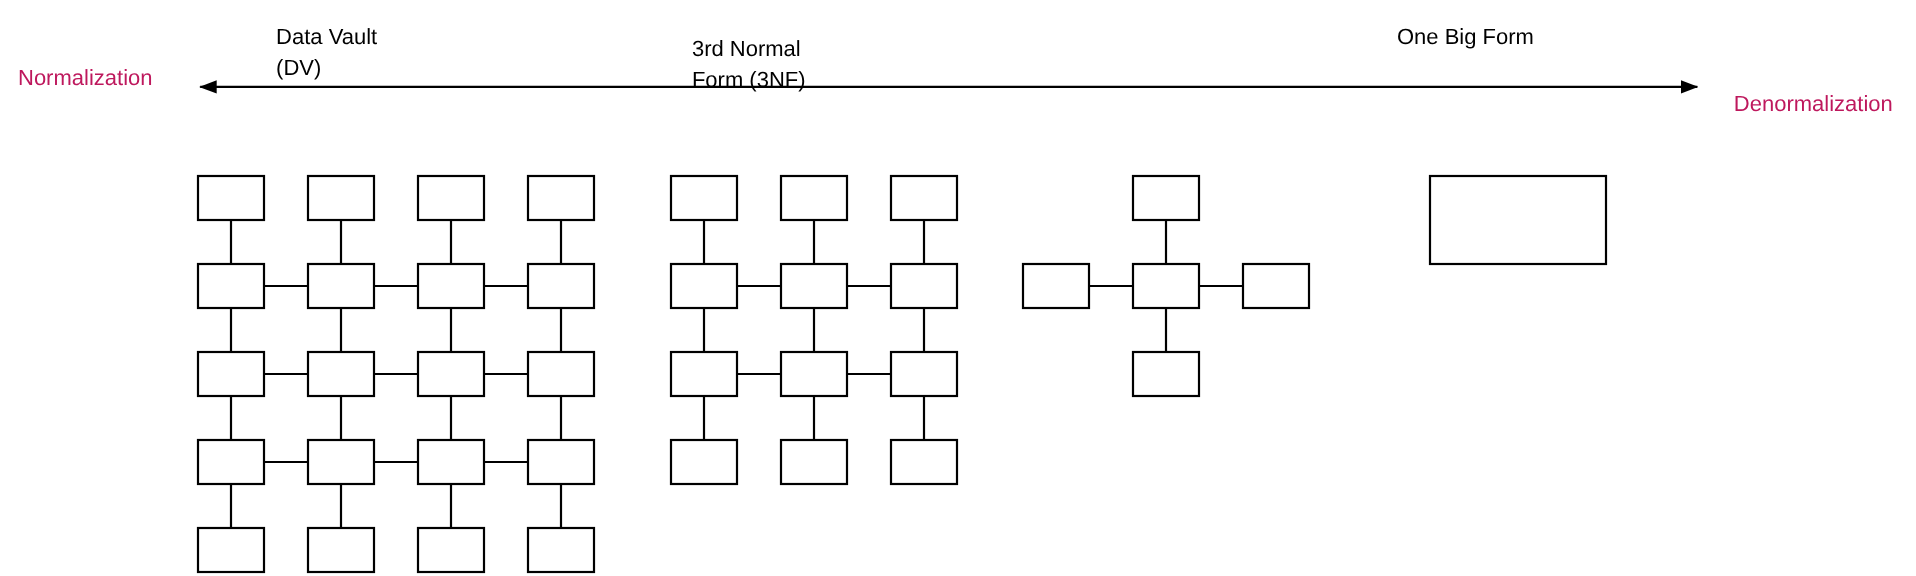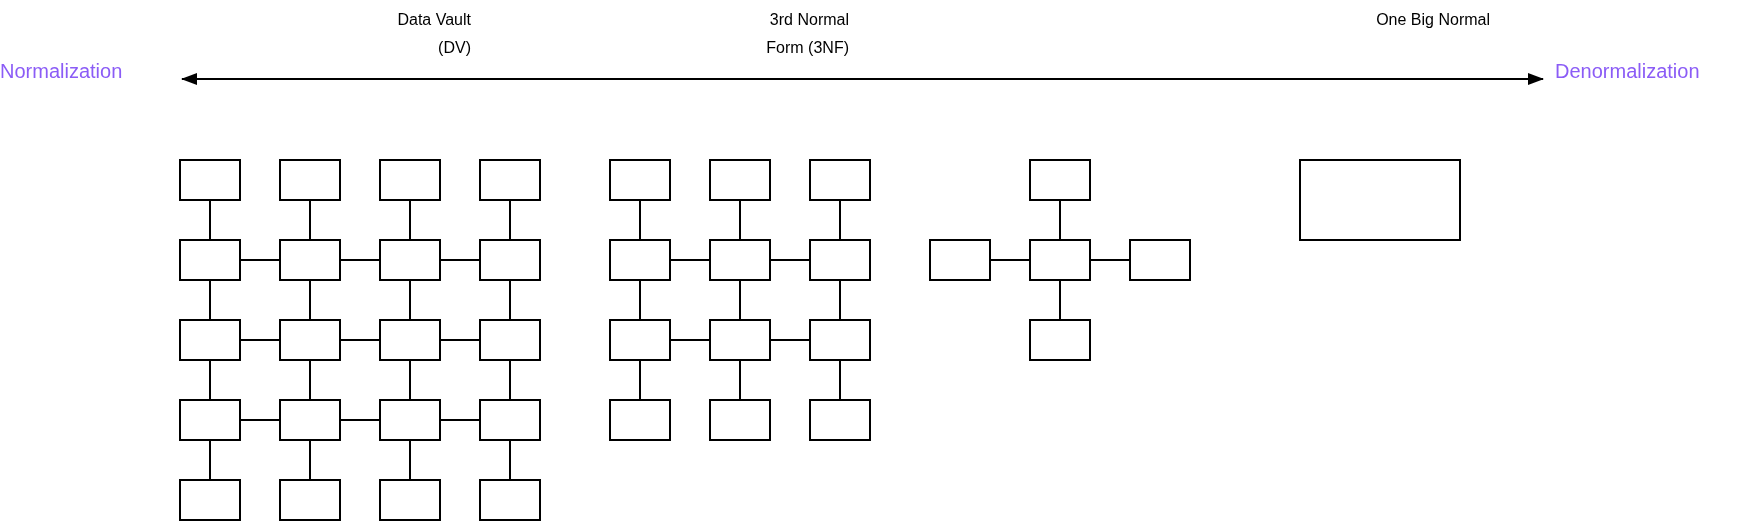--- a/index.html
+++ b/index.html
@@ -18,33 +18,34 @@
   .diagram-svg {
     position: absolute;
     left: 0;
     top: 0;
   }
   .axis-label {
     position: absolute;
     top: 59px;
     font-size: 20px;
     line-height: 24px;
-    color: #8b5cf6;
+    color: #be185d;
+    text-align: center;
     white-space: nowrap;
   }
   .axis-label.left  { left: 0px;    width: 155px; }
-  .axis-label.right { left: 1555px; width: 187px; }
+  .axis-label.right { left: 1555px; width: 187px; margin-top: 24px; }
   .method-label {
     position: absolute;
-    top: 6px;
+    top: 20px;
     width: 220px;
-    font-size: 16px;
+    font-size: 20px;
     line-height: 28px;
     color: #000000;
-    text-align: right;
+    text-align: left;
     white-space: nowrap;
   }
 </style>
 </head>
 <body>
 
 <div class="canvas">
 
   <svg id="svg-canvas" class="diagram-svg" width="1742" height="524" viewBox="0 0 1742 524">
       <defs>
@@ -148,25 +149,25 @@
 
   <div class="axis-label left">Normalization</div>
 
   <div class="axis-label right">Denormalization</div>
 
   <div class="method-label" style="left: 251px;">
     <div>Data Vault</div>
     <div>(DV)</div>
   </div>
 
-  <div class="method-label" style="left: 629px;">
+  <div class="method-label" style="left: 629px; margin-top: 11px;">
     <div>3rd Normal</div>
     <div>Form (3NF)</div>
   </div>
 
   <div class="method-label" style="left: 950px;">
   </div>
 
   <div class="method-label" style="left: 1270px;">
-    <div>One Big Normal</div>
+    <div>One Big Form</div>
   </div>
 
 </div>
 
 </body></html>

